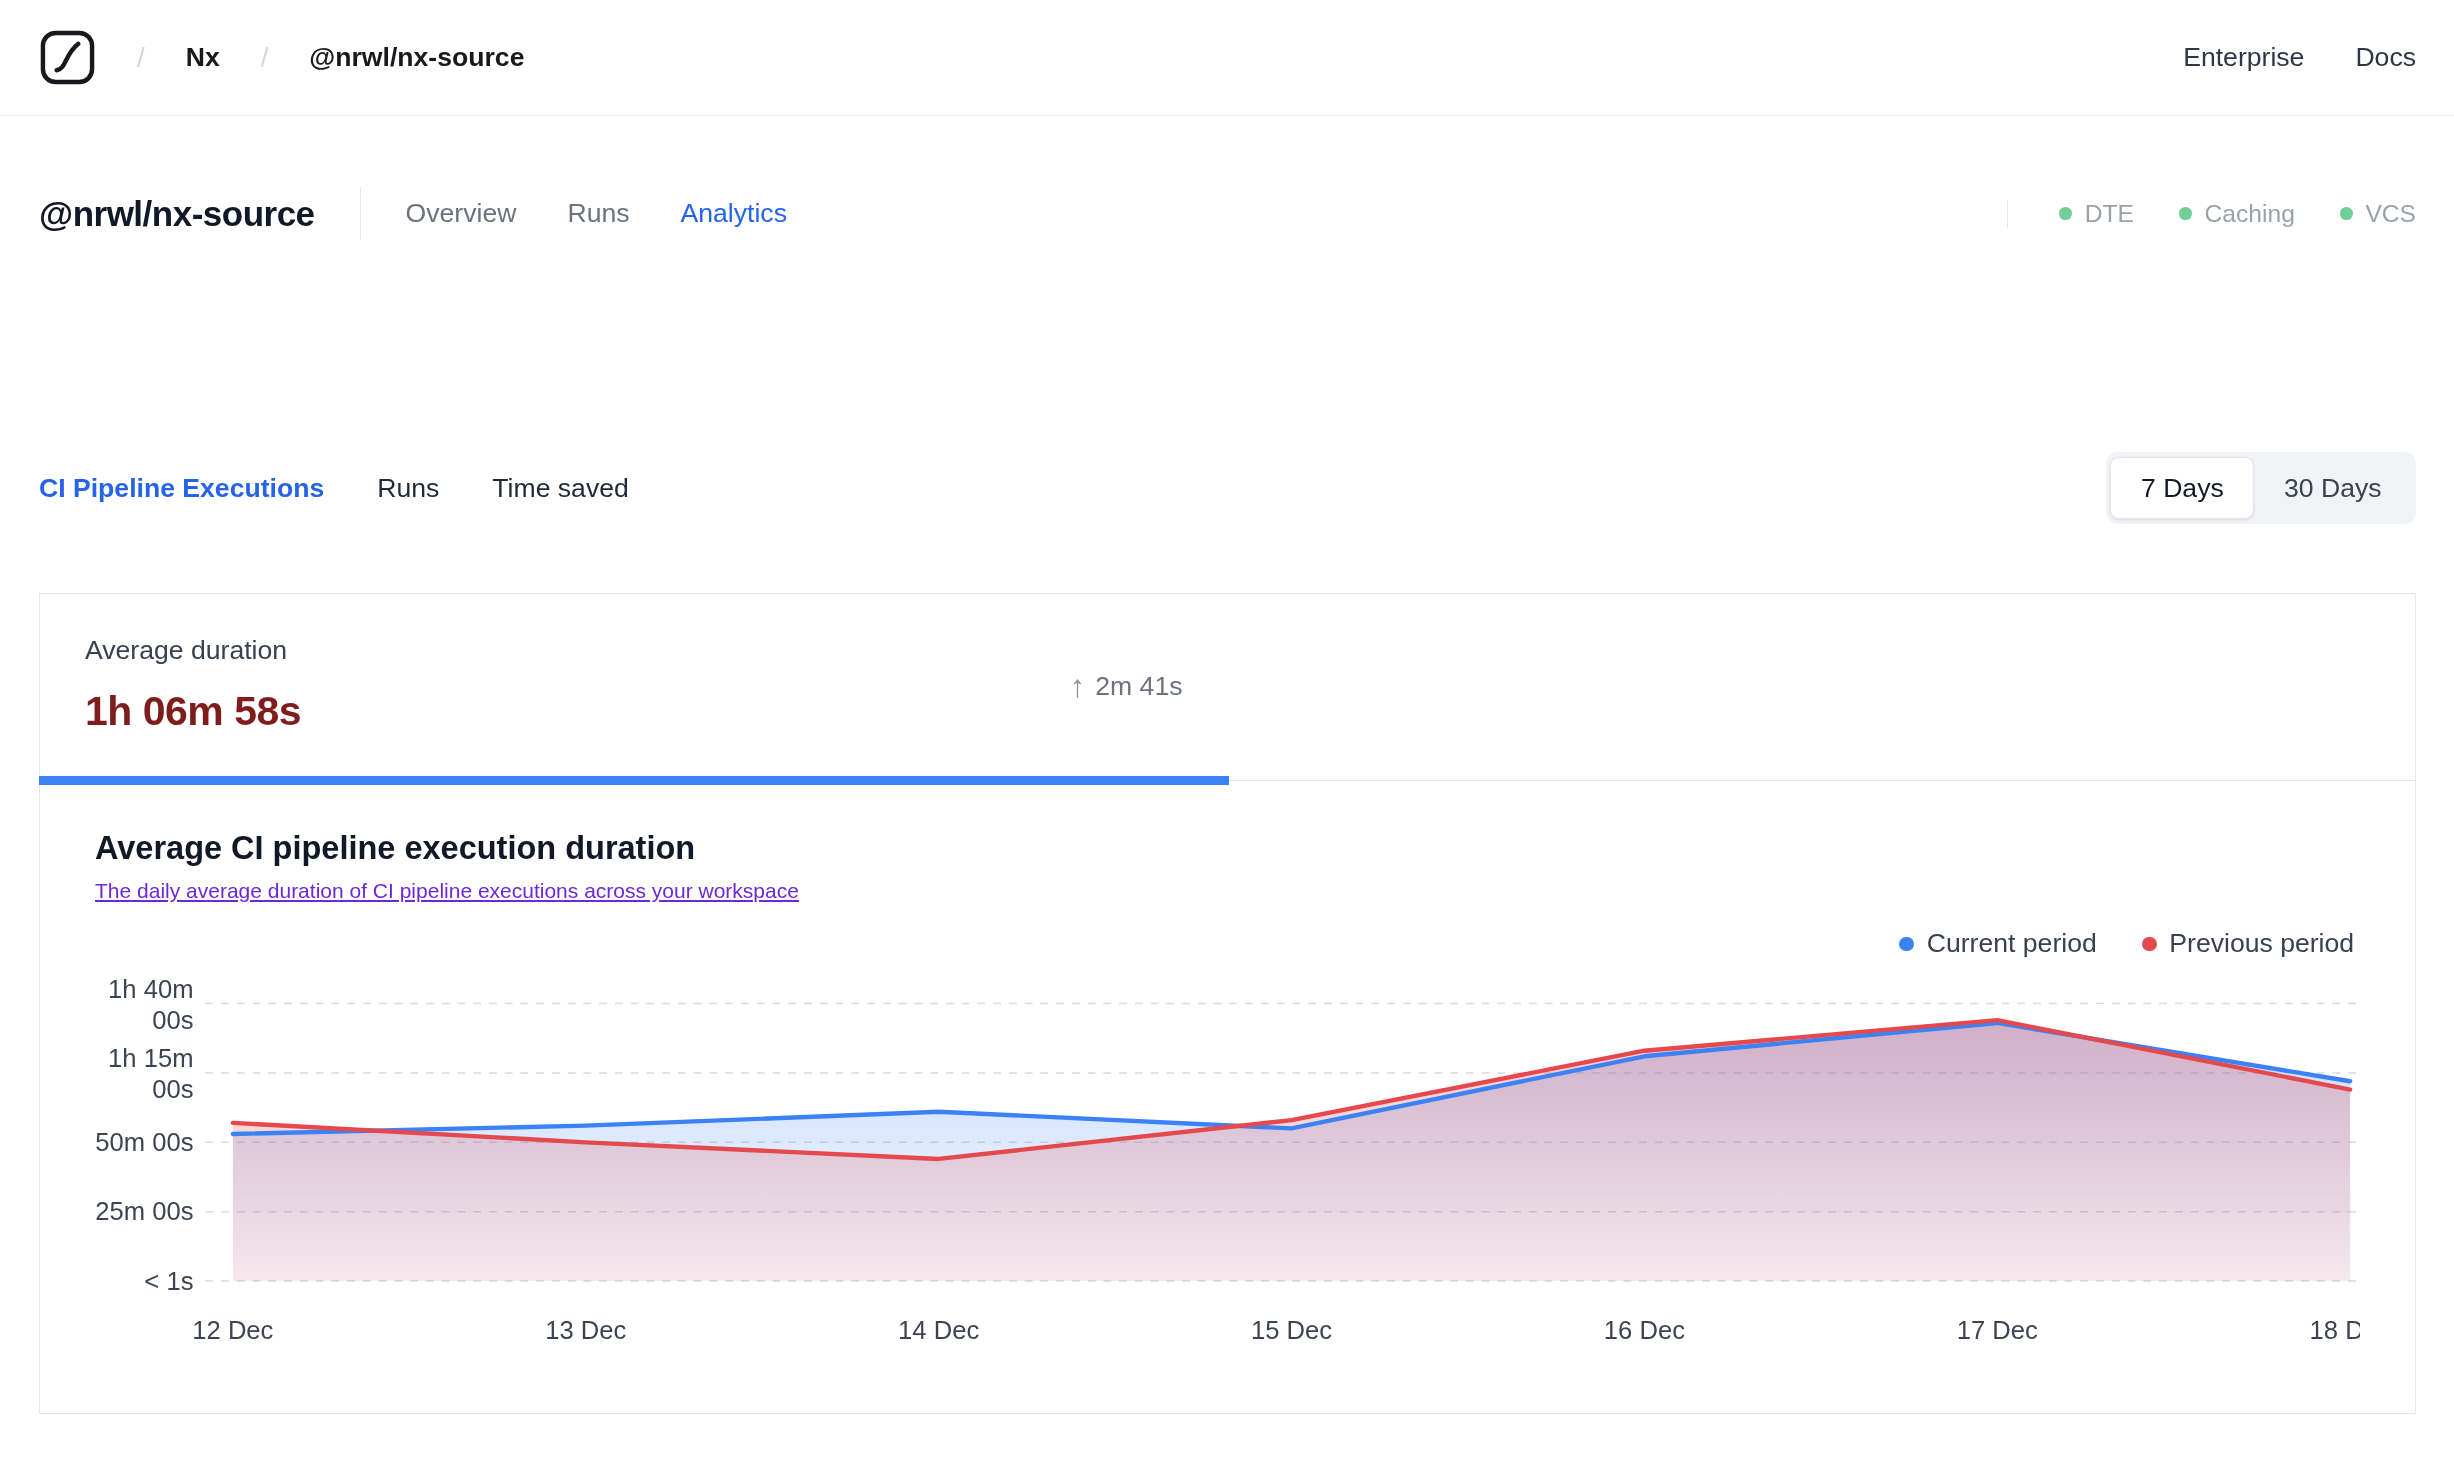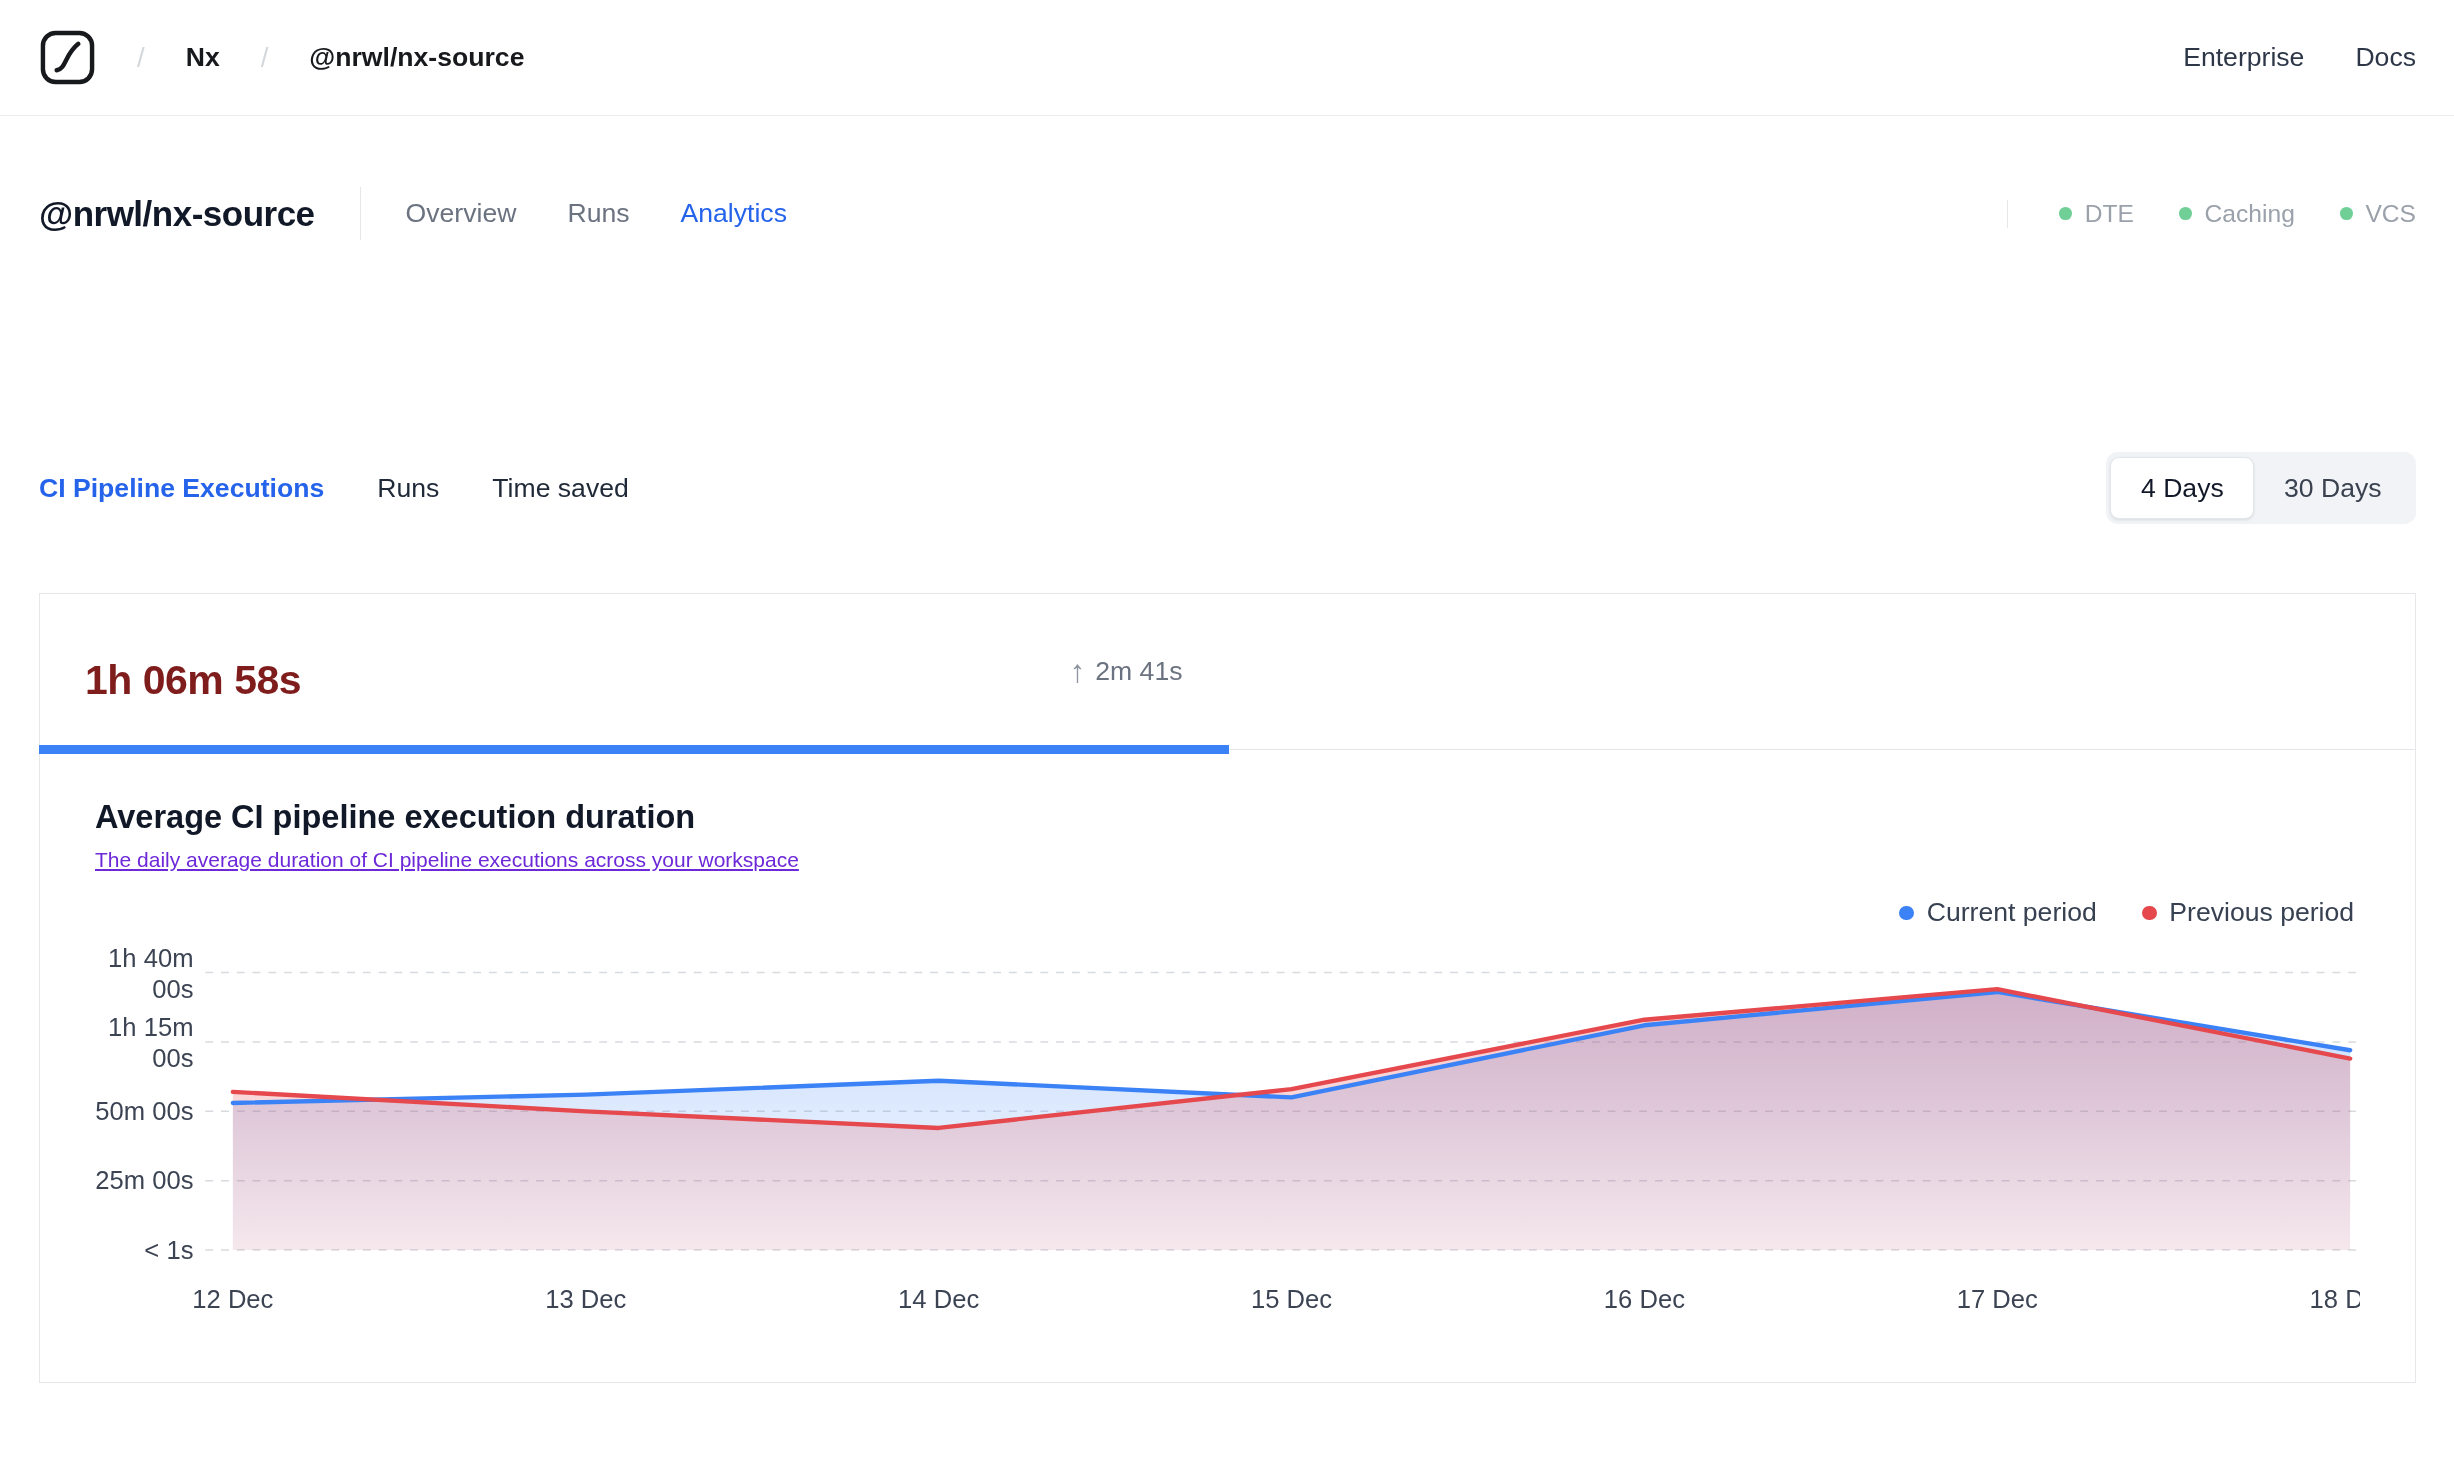--- a/index.html
+++ b/index.html
@@ -144,28 +144,29 @@
   </div>
 </div>
 
 <div class="filter-row">
   <div class="filter-tabs">
     <span class="filter-tab active">CI Pipeline Executions</span>
     <span class="filter-tab">Runs</span>
     <span class="filter-tab">Time saved</span>
   </div>
   <div class="range-toggle">
-    <button class="range-btn active">4 Days</button>
+    <button class="range-btn active">7 Days</button>
     <button class="range-btn">30 Days</button>
   </div>
 </div>
 
 <div class="panel">
   <div class="stats-row">
     <div class="stat-card">
+      <div class="stat-label">Average duration</div>
       <div class="stat-value">1h 06m 58s</div>
       <div class="stat-delta">
         <span class="delta-arrow">↑</span>
         <span>2m 41s</span>
       </div>
       <div class="active-bar" style="background-color: rgb(59, 130, 246);"></div>
     </div>
   </div>
 
   <div class="chart-panel">

